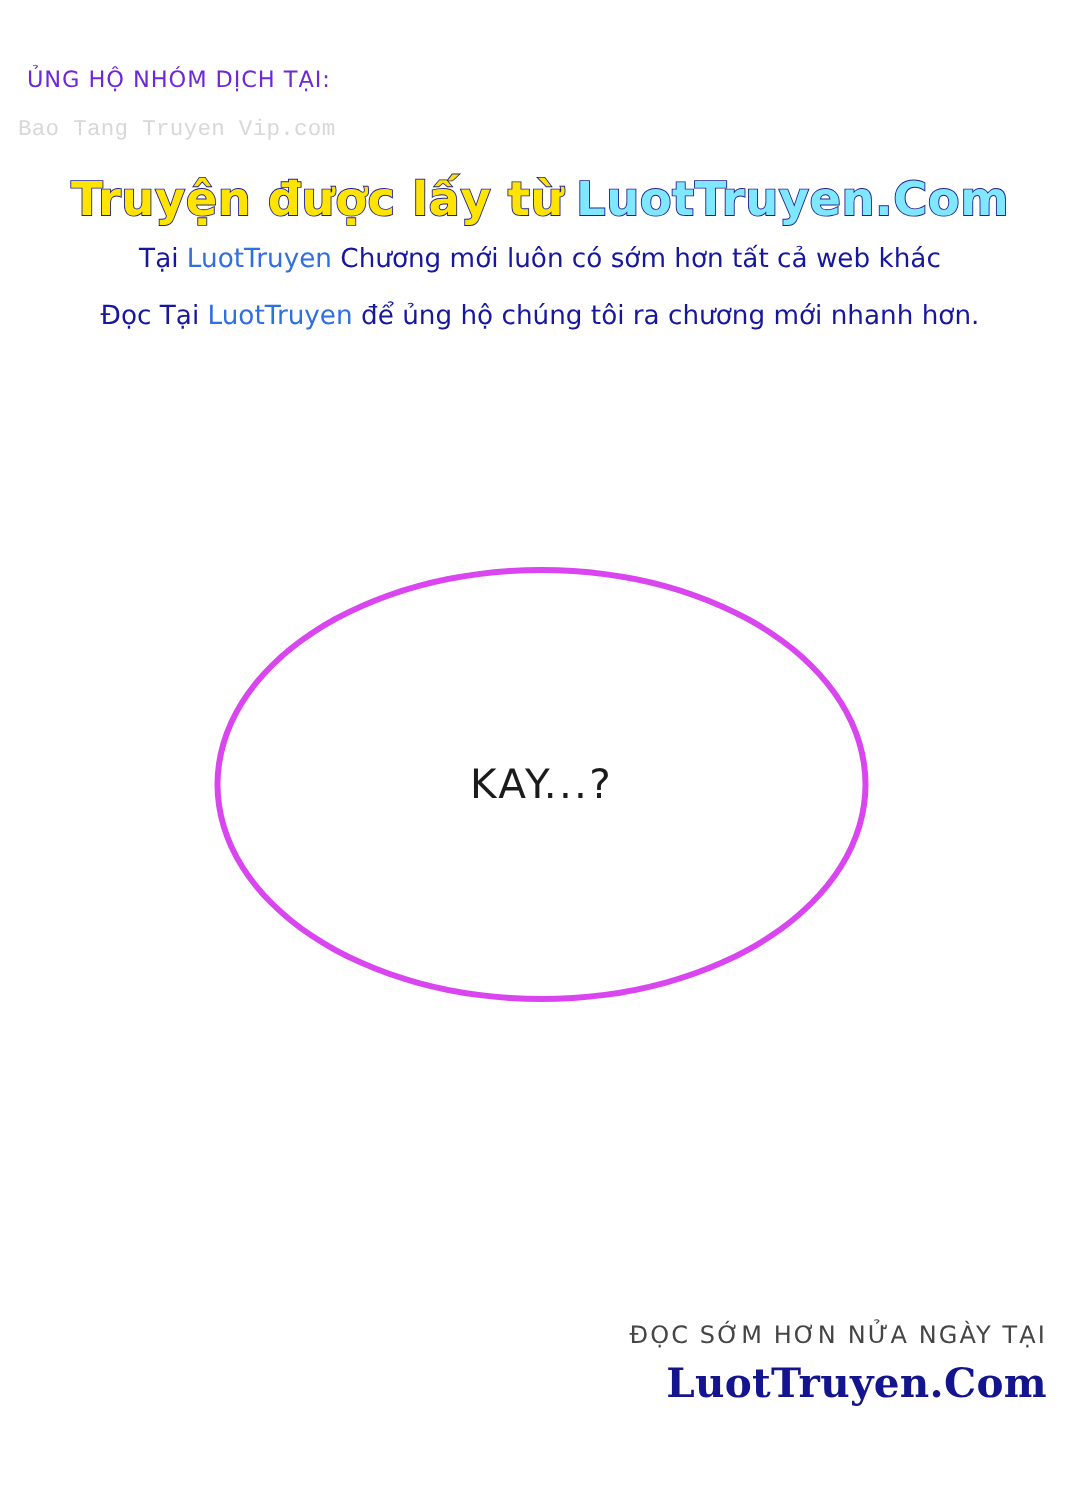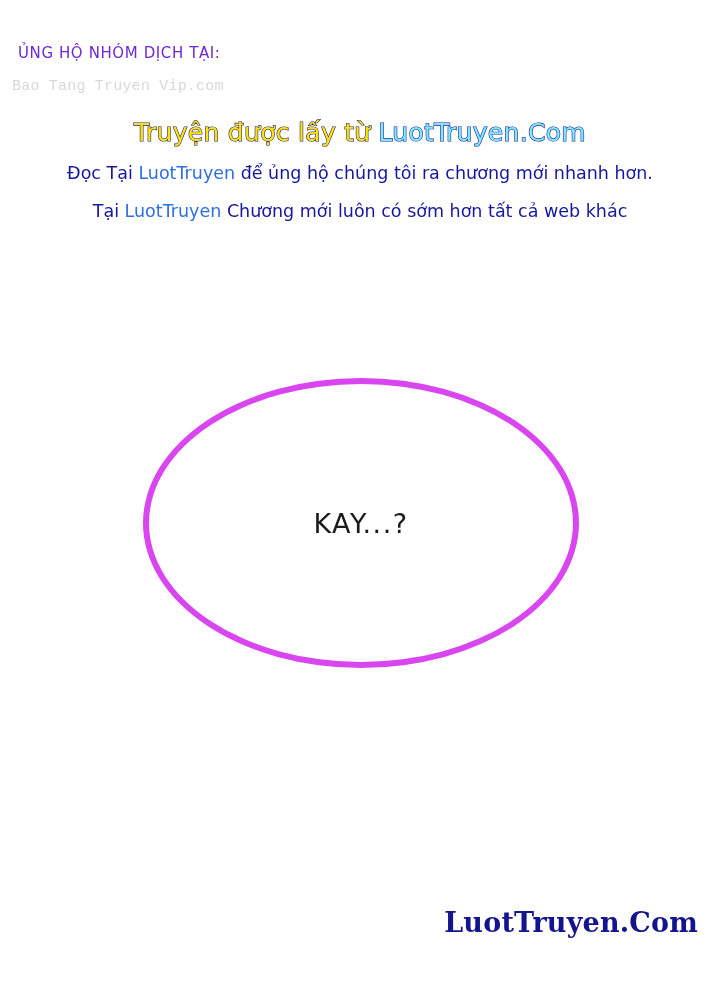--- a/index.html
+++ b/index.html
@@ -46,22 +46,22 @@
   
   .promo {
     position: absolute;
     left: 0;
     top: 118px;
     width: 720px;
     text-align: center;
   }
   .promo-title {
     font-family: "DejaVu Sans", sans-serif;
-    font-weight: normal;
-    font-size: 25px;
+    font-weight: bold;
+    font-size: 31px;
     line-height: 30px;
     letter-spacing: 0.3px;
     white-space: nowrap;
   }
   .promo-title .yellow {
     color: #ffe400;
     -webkit-text-stroke: 1.2px #1a1a8c;
     paint-order: stroke fill;
   }
   .promo-title .cyan {
@@ -82,21 +82,21 @@
     color: #2f6fe0;
   }
 
   
   .bubble {
     position: absolute;
     left: 143px;
     top: 378px;
     width: 436px;
     height: 290px;
-    border: 6px solid #d946ef;
+    border: 4px solid #d946ef;
     border-radius: 50% / 50%;
     background: #ffffff;
     box-sizing: border-box;
   }
   .bubble-text {
     position: absolute;
     left: 0;
     top: 0;
     width: 100%;
     height: 100%;
@@ -139,28 +139,29 @@
 <div class="page">
 
   <div class="wm-top">ỦNG HỘ NHÓM DỊCH TẠI:</div>
   <div class="wm-top2">Bao Tang Truyen Vip.com</div>
 
   <div class="promo">
     <div class="promo-title">
       <span class="yellow">Truyện được lấy từ</span><span class="cyan">LuotTruyen.Com</span>
     </div>
     <div class="promo-line">
-      <span>Đọc Tại </span><span class="hl">LuotTruyen</span><span> để ủng hộ chúng tôi ra chương mới nhanh hơn.</span>
+      <span>Tại </span><span class="hl">LuotTruyen</span><span> Chương mới luôn có sớm hơn tất cả web khác</span>
     </div>
     <div class="promo-line">
-      <span>Tại </span><span class="hl">LuotTruyen</span><span> Chương mới luôn có sớm hơn tất cả web khác</span>
+      <span>Đọc Tại </span><span class="hl">LuotTruyen</span><span> để ủng hộ chúng tôi ra chương mới nhanh hơn.</span>
     </div>
   </div>
 
   <div class="bubble">
     <div class="bubble-text">KAY...?</div>
   </div>
 
   <div class="wm-bottom">
+    <div class="wm-bottom-line">ĐỌC SỚM HƠN NỬA NGÀY TẠI</div>
     <div class="wm-bottom-brand">LuotTruyen.Com</div>
   </div>
 
 </div>
 
 </body></html>

